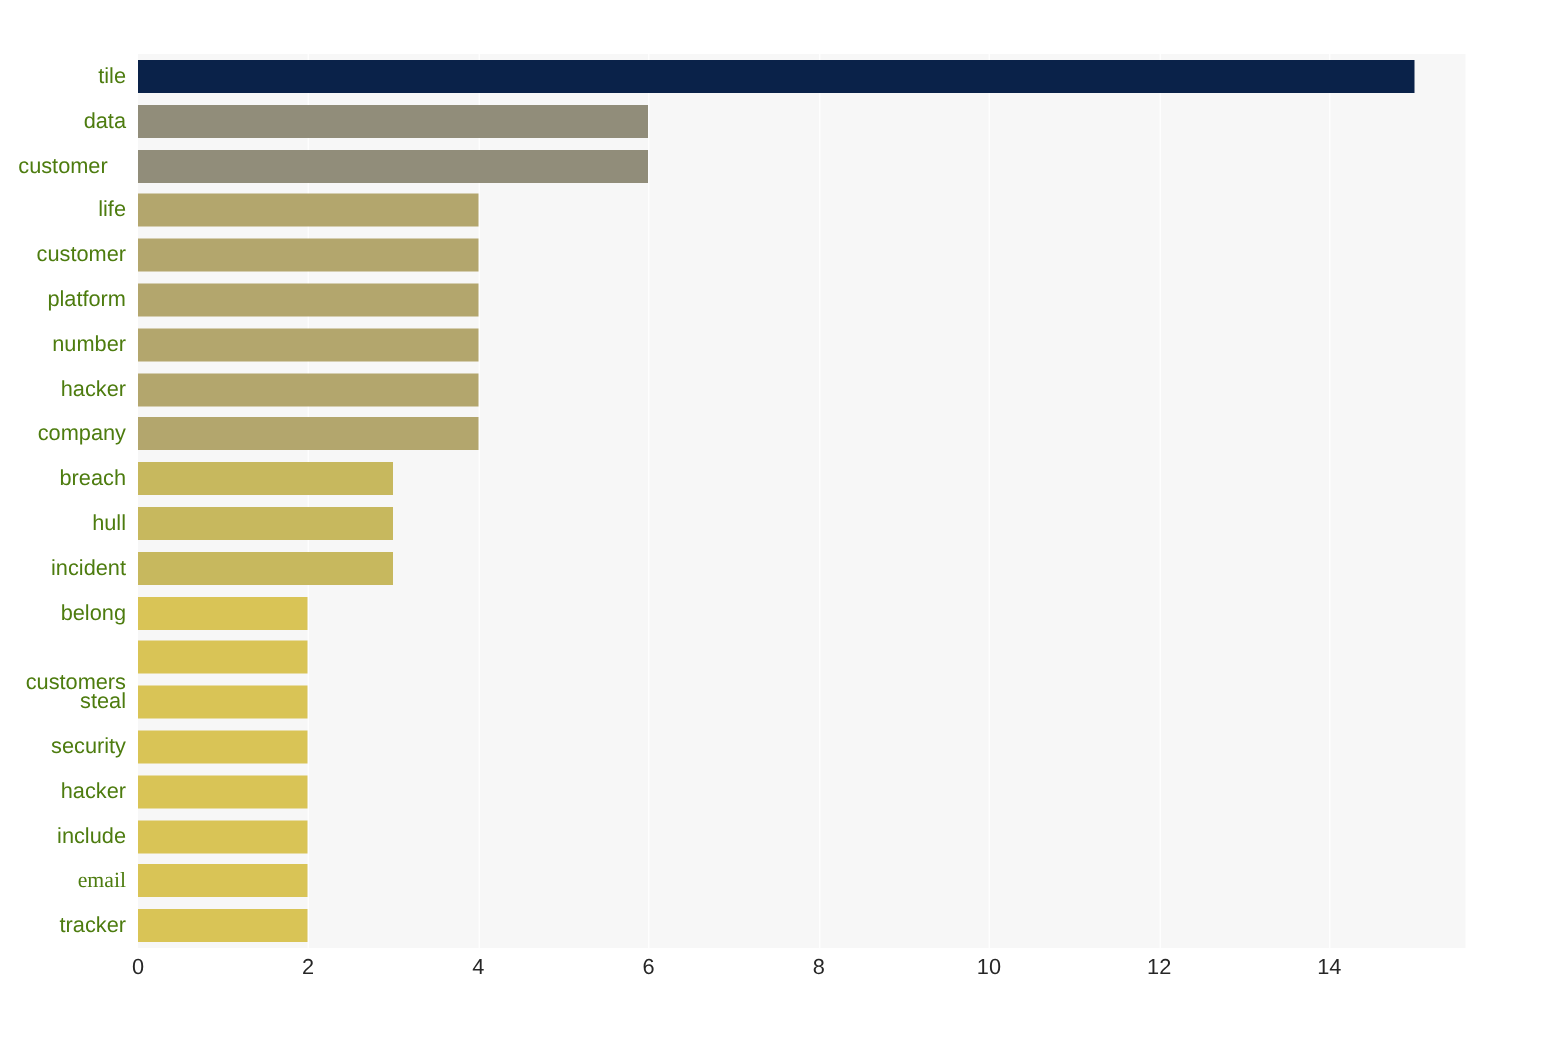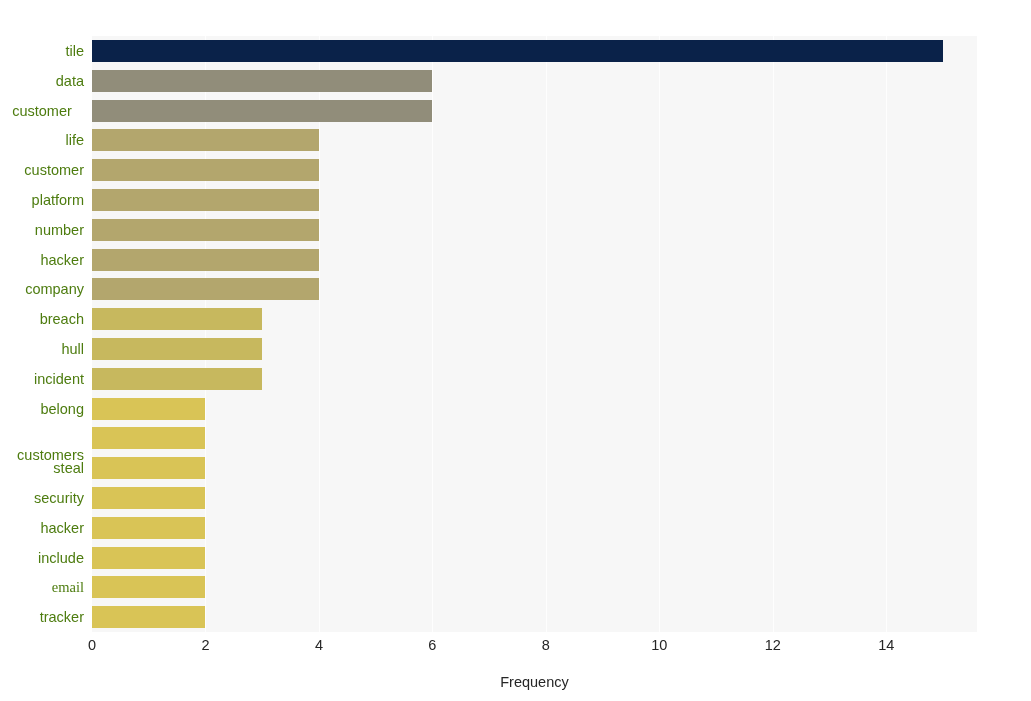--- a/index.html
+++ b/index.html
@@ -184,15 +184,14 @@
       <div class="x-label" style="left: 0px;">0</div>
       <div class="x-label" style="left: 113.462px;">2</div>
       <div class="x-label" style="left: 226.923px;">4</div>
       <div class="x-label" style="left: 340.385px;">6</div>
       <div class="x-label" style="left: 453.846px;">8</div>
       <div class="x-label" style="left: 567.308px;">10</div>
       <div class="x-label" style="left: 680.769px;">12</div>
       <div class="x-label" style="left: 794.231px;">14</div>
     </div>
 
-  <div id="x-axis-title">Frequency</div>
 
 </div>
 
 </body></html>

